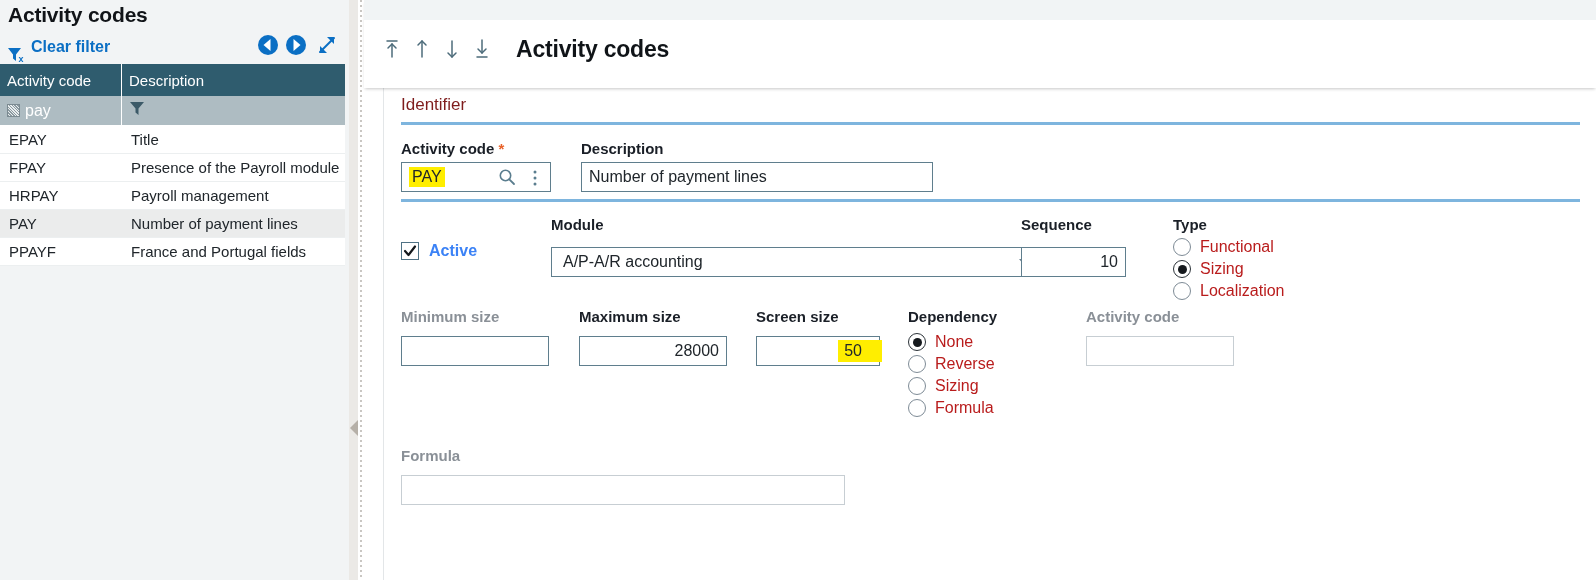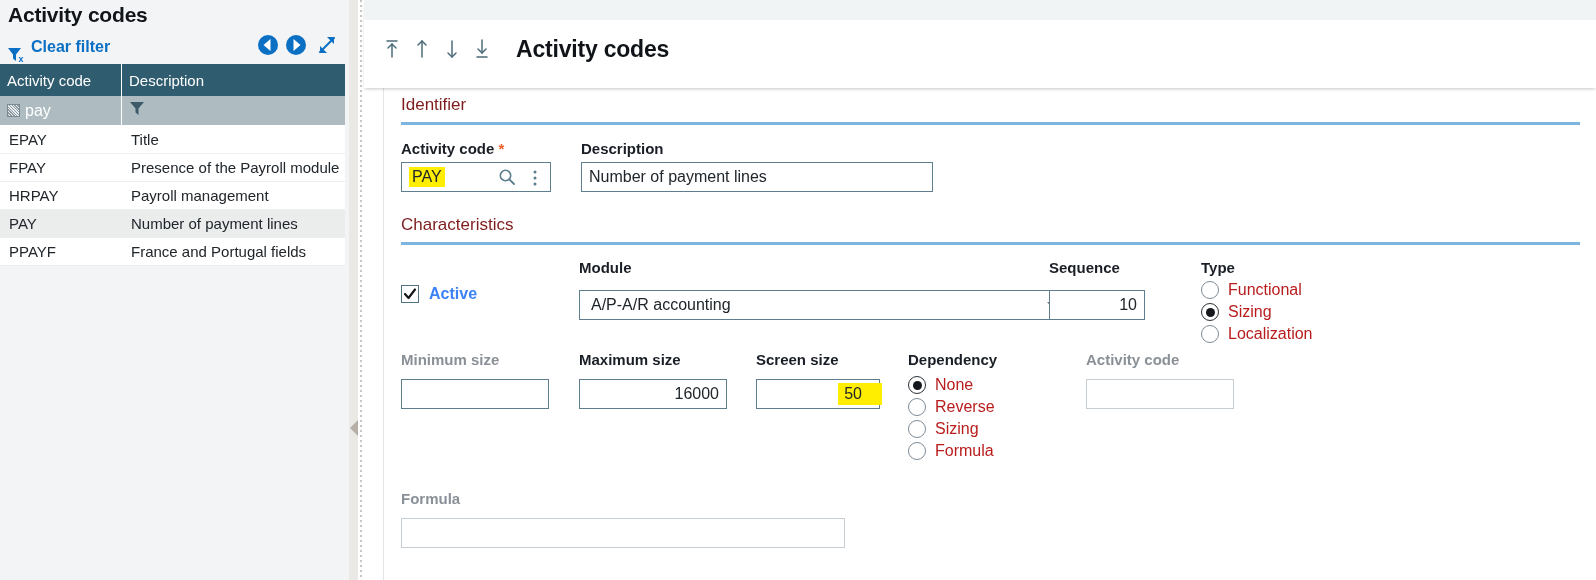--- a/index.html
+++ b/index.html
@@ -369,47 +369,46 @@
           </div>
 
           <div>
             <div class="fld-label">Description</div>
             <div class="inp" style="width:352px;">
               <span>Number of payment lines</span>
             </div>
           </div>
         </div>
 
-        <div class="section-title" style="margin-top:16px;">Characteristics</div>
         <div class="section-rule"></div>
 
         <div class="row-charA">
 
           <div style="width:150px; padding-top:26px;">
             <div class="chk-wrap">
               <span class="chk">
                 <svg width="14" height="14" viewBox="0 0 14 14">
                   <polyline points="2,7 5.5,11 12,2.5" fill="none" stroke="#14181c" stroke-width="2.2" stroke-linecap="round" stroke-linejoin="round"></polyline>
                 </svg>
               </span>
               <span class="chk-label">Active</span>
             </div>
           </div>
 
-          <div style="width:470px;margin-left:28px;">
+          <div style="width:470px;">
             <div class="fld-label">Module</div>
             <div class="select" style="width:489px; margin-top:14px;gap:12px;">
               <span>A/P-A/R accounting</span>
               <span class="caret"></span>
             </div>
           </div>
 
           <div style="width:152px;">
             <div class="fld-label">Sequence</div>
-            <div class="inp num" style="width:96px; margin-top:14px;">
+            <div class="inp num" style="width:105px; margin-top:14px;">
               <span>10</span>
             </div>
           </div>
 
           <div>
             <div class="fld-label">Type</div>
             <div class="radio-group">
               <div class="radio-item">
                 <span class="radio"></span>
                 <span class="radio-label">Functional</span>
@@ -431,21 +430,21 @@
           <div style="width:178px;">
             <div class="fld-label dim">Minimum size</div>
             <div class="inp num" style="width:148px; margin-top:11px;">
               <span></span>
             </div>
           </div>
 
           <div style="width:177px;">
             <div class="fld-label">Maximum size</div>
             <div class="inp num" style="width:148px; margin-top:11px;">
-              <span>16000</span>
+              <span>28000</span>
             </div>
           </div>
 
           <div style="width:152px;">
             <div class="fld-label">Screen size</div>
             <div class="inp num" style="width:124px; margin-top:11px;">
               <span class="hl" style="margin-right:-10px; padding:2px 20px 2px 6px;">50</span>
             </div>
           </div>
 

